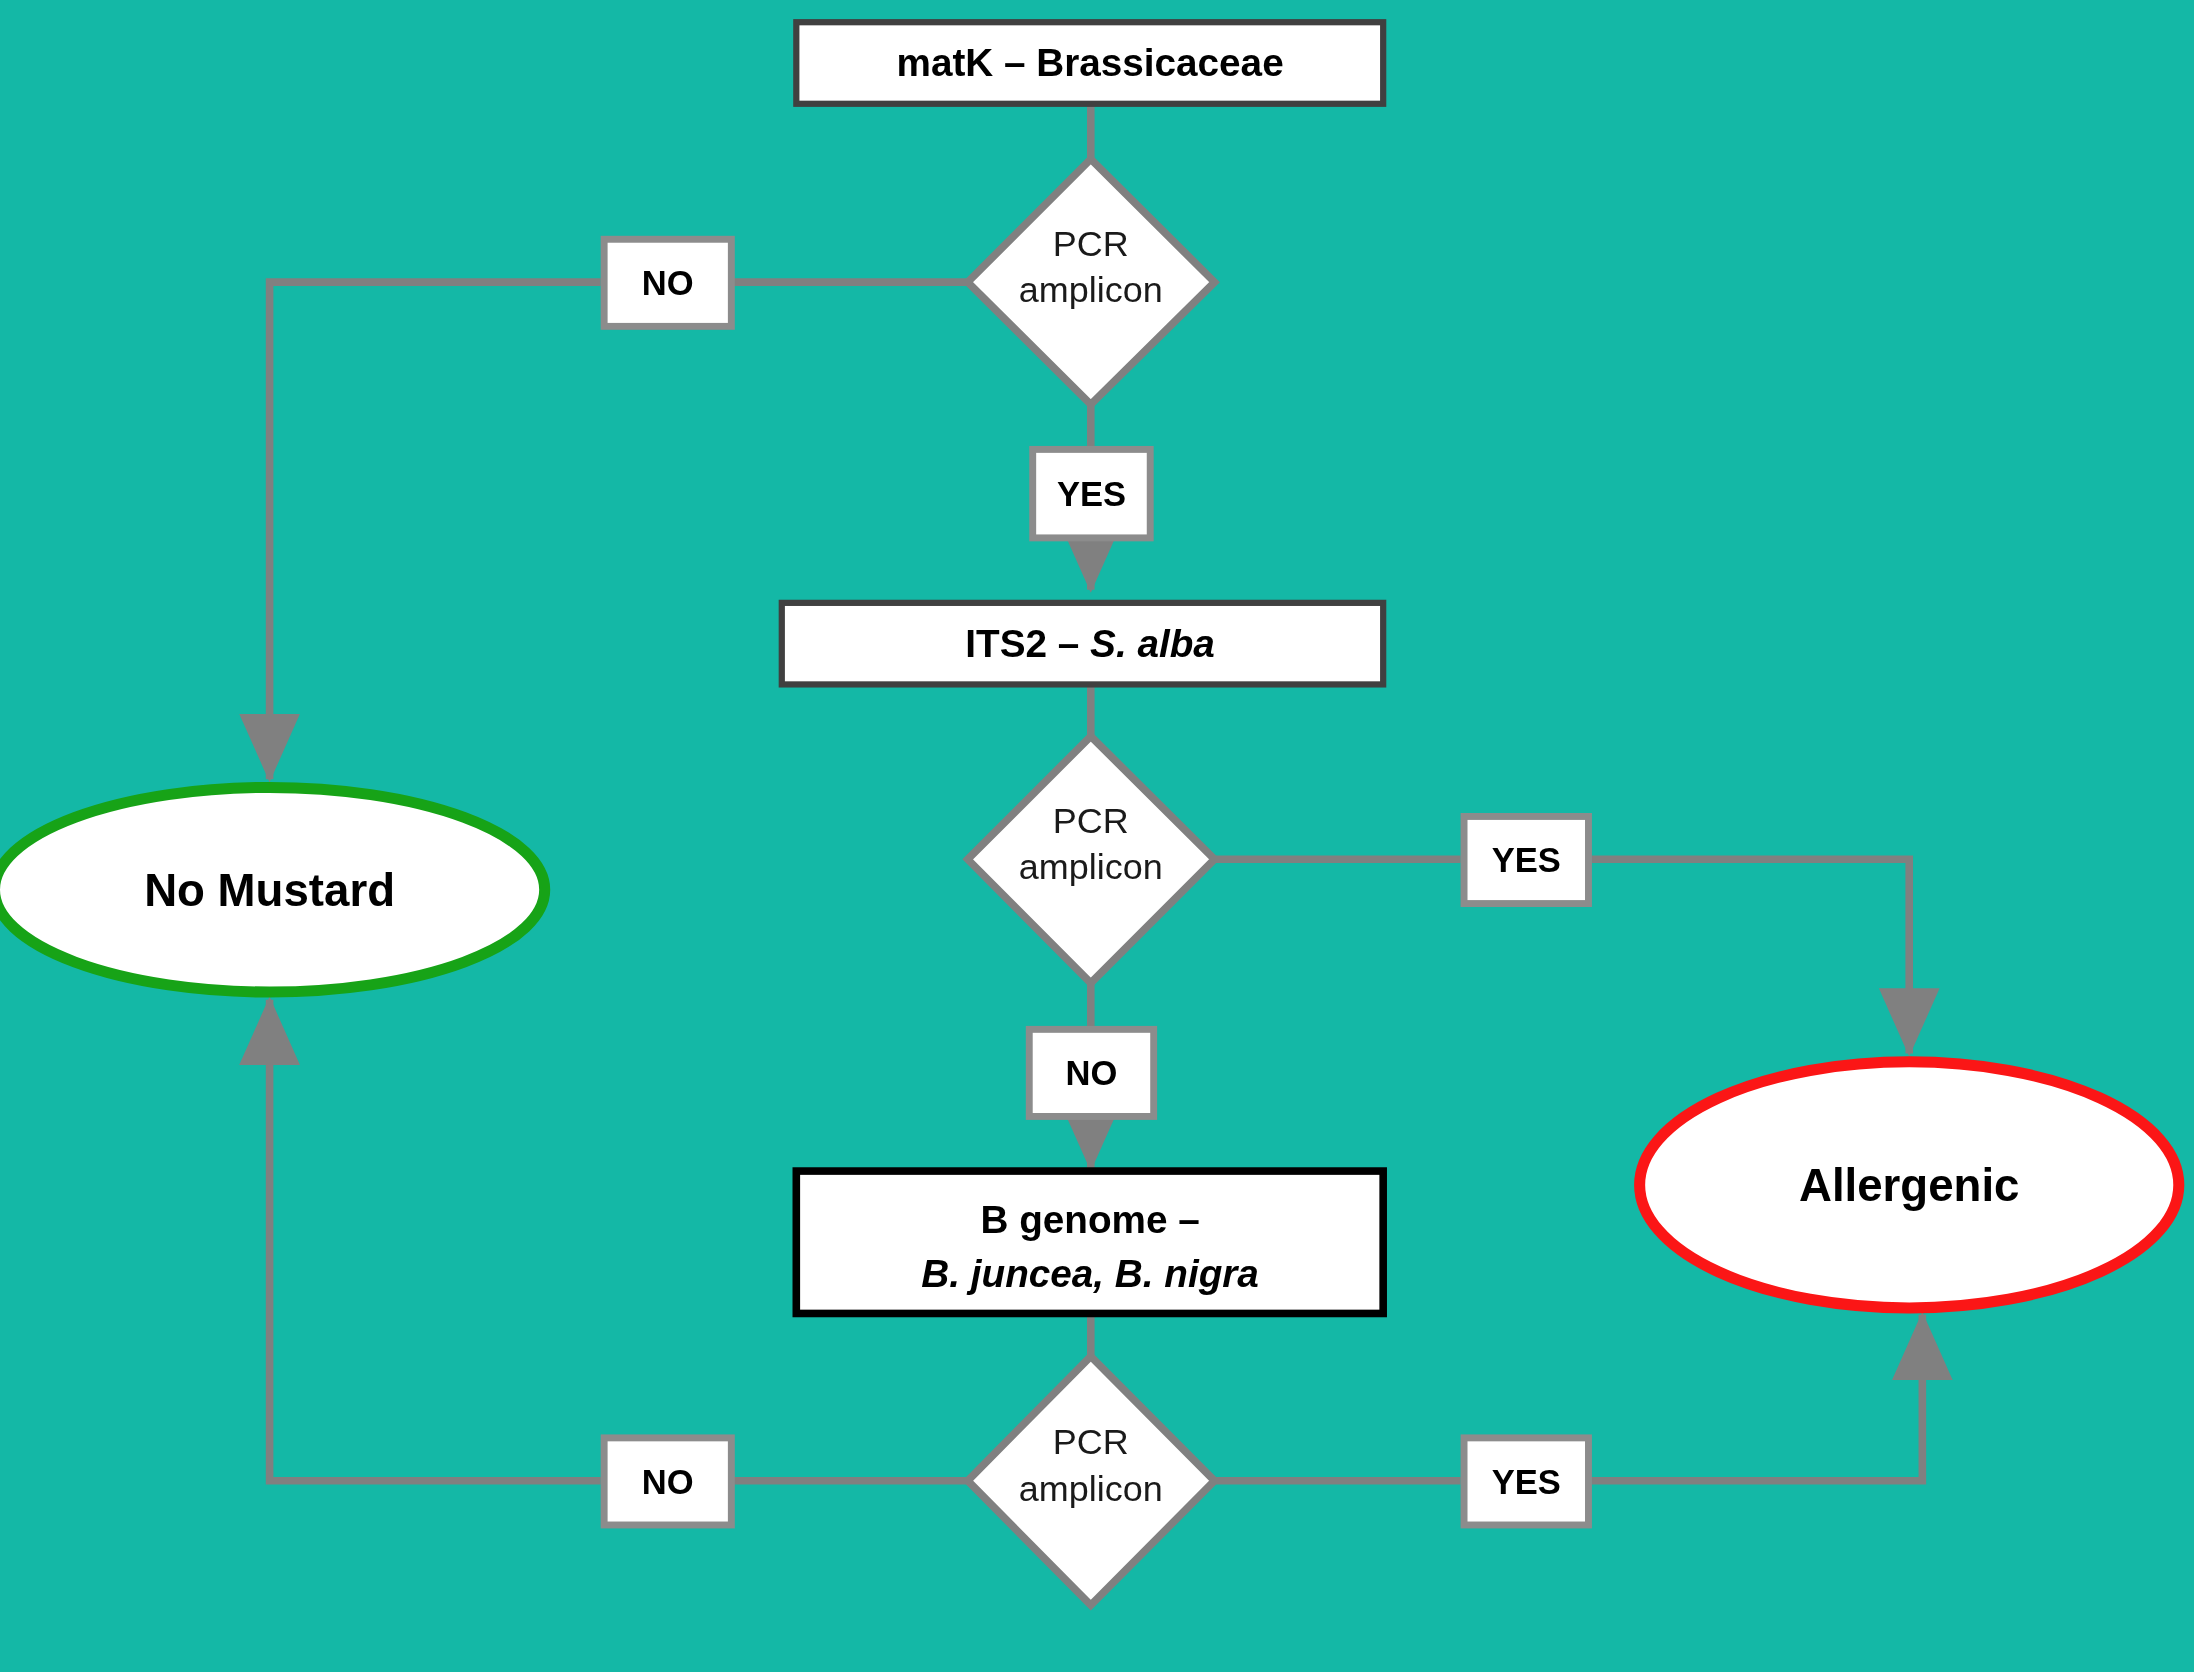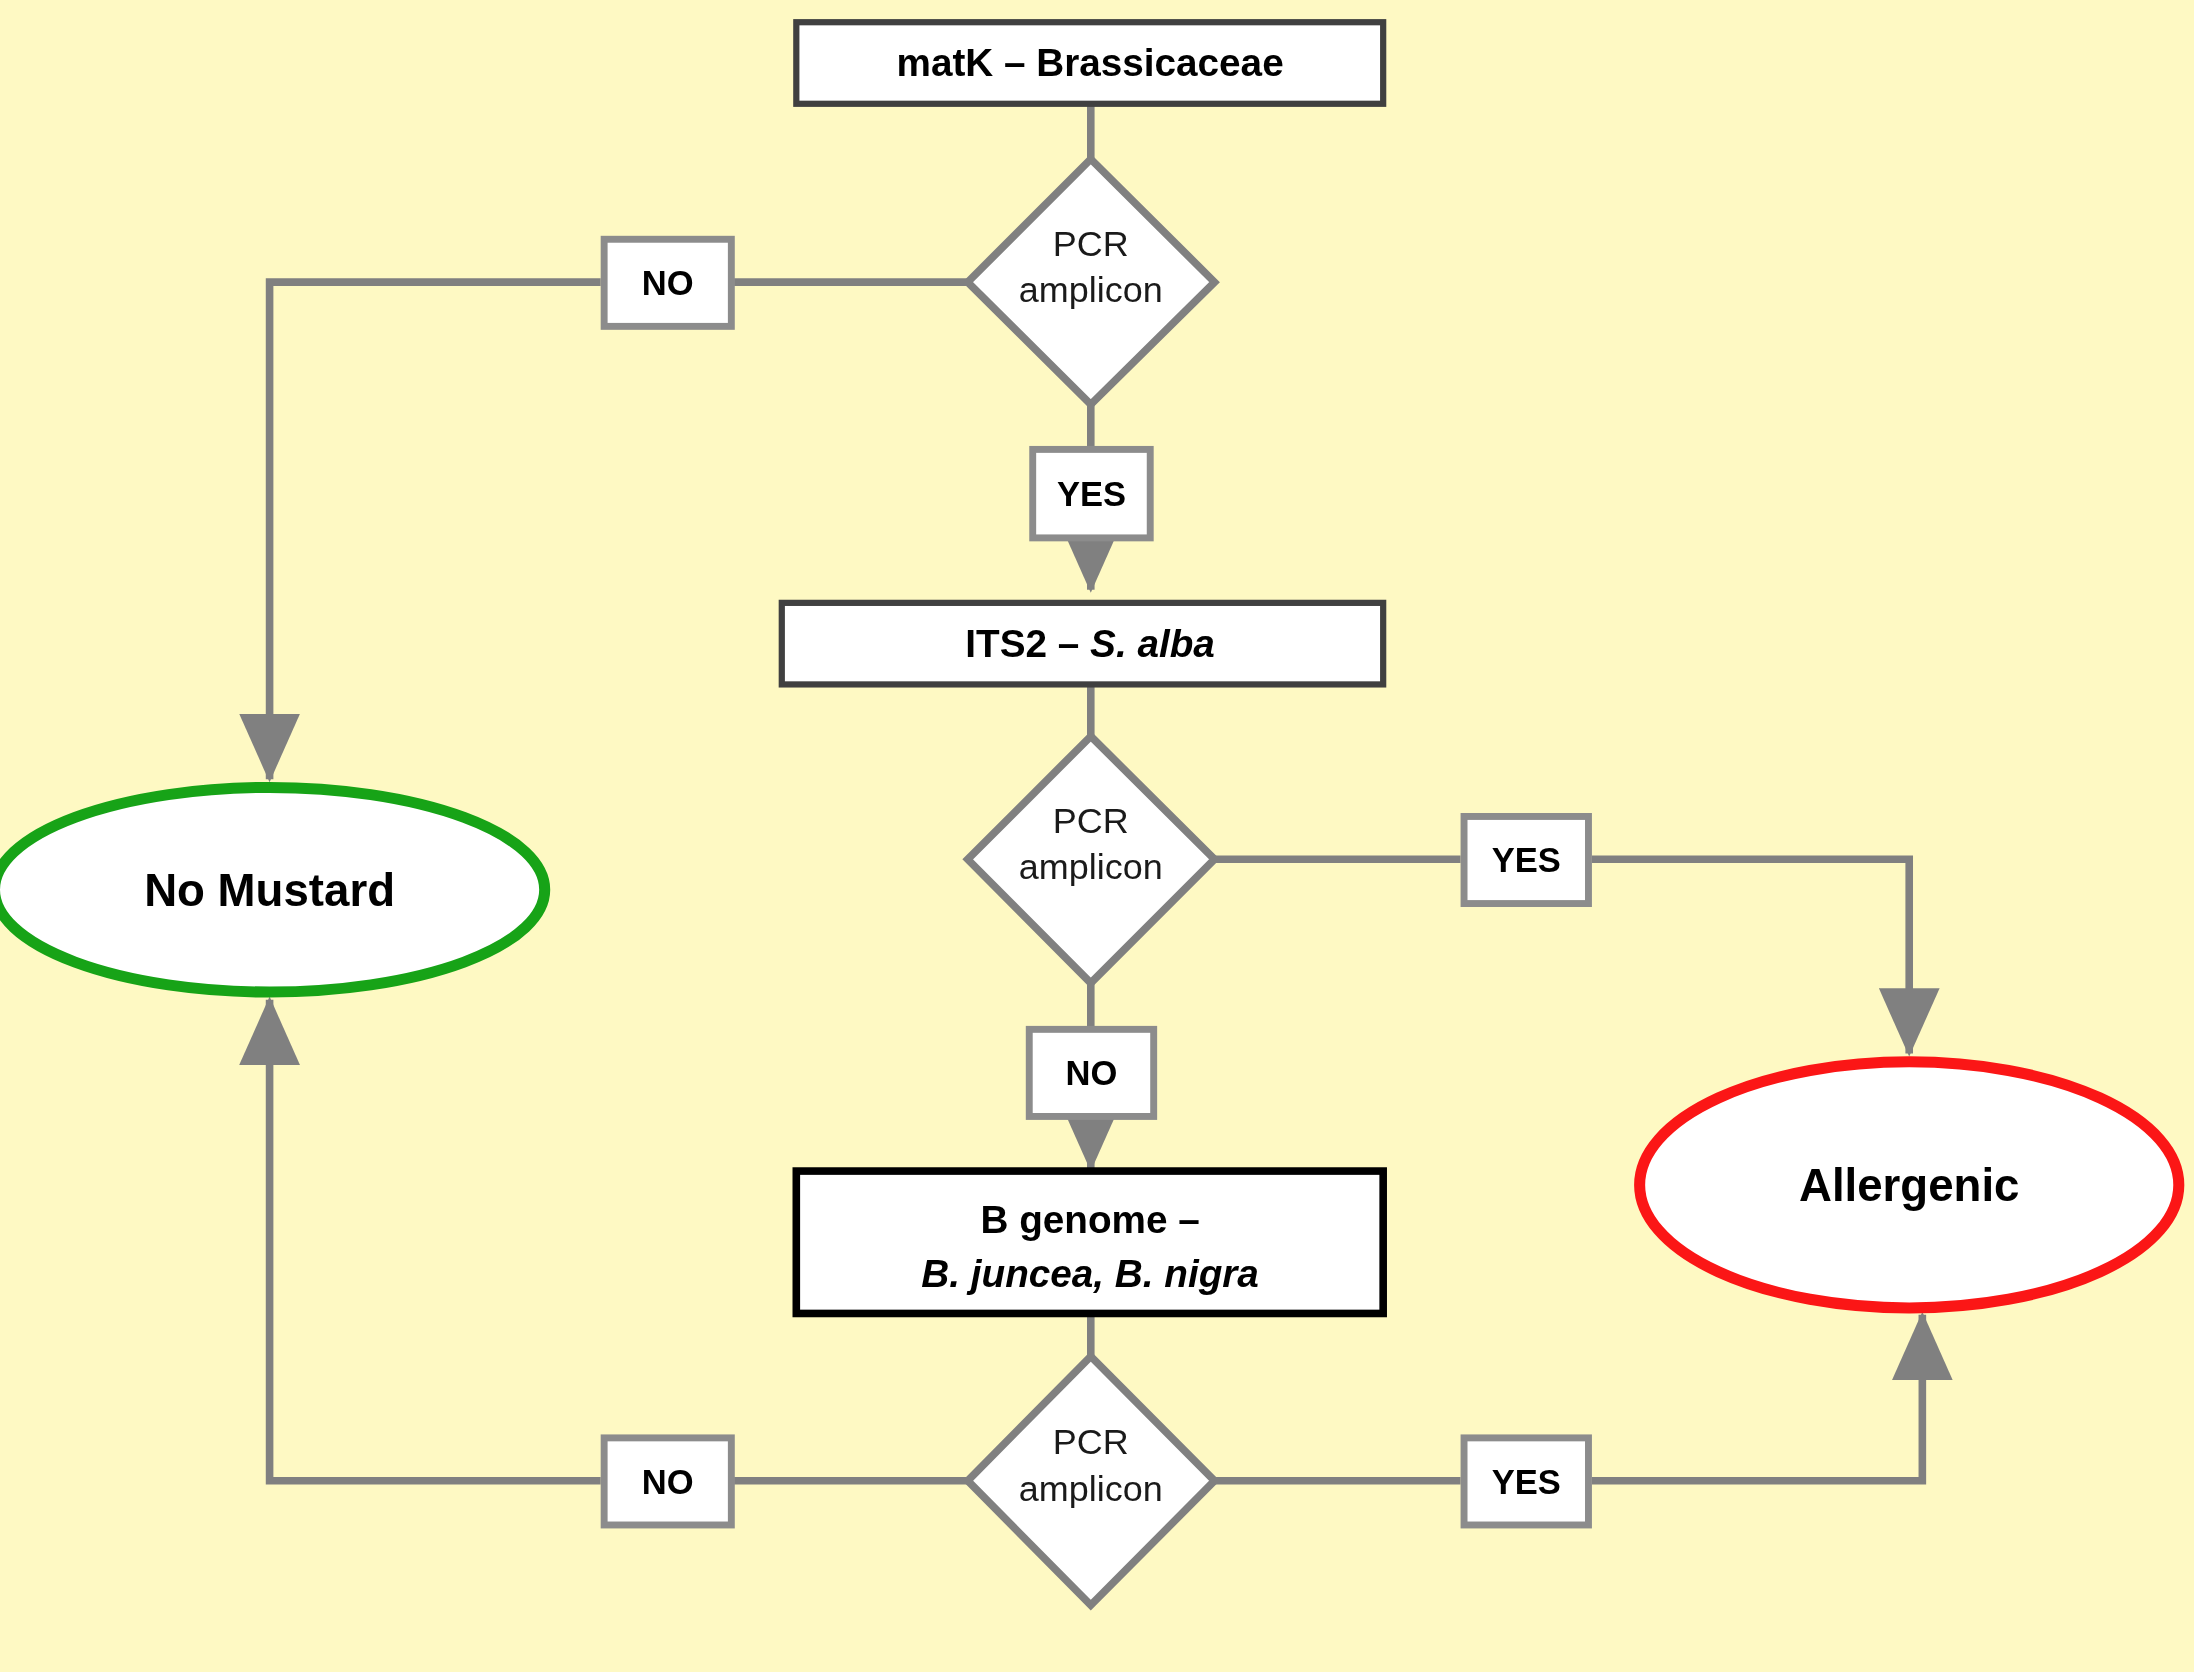--- a/index.html
+++ b/index.html
@@ -10,21 +10,21 @@
   body {
     width: 2194px;
     height: 1673px;
     font-family: "Liberation Sans", sans-serif;
     overflow: hidden;
   }
   #flowchart-root {
     position: relative;
     width: 2194px;
     height: 1673px;
-    background: #fef9c3;
+    background: #14b8a6;
     text-decoration: underline;
   }
   svg.flow-canvas {
     position: absolute;
     top: 0; left: 0;
     width: 2194px;
     height: 1673px;
   }
   .process-label {
     font-family: "Liberation Sans", sans-serif;

